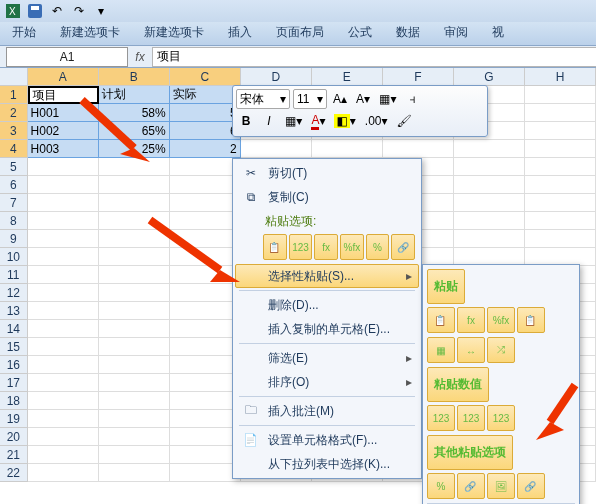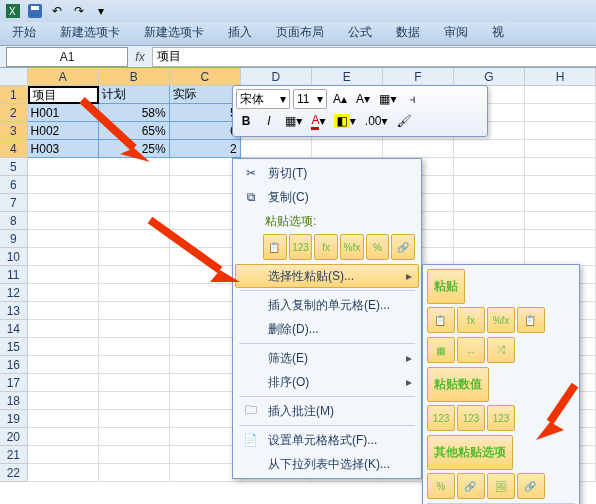--- a/index.html
+++ b/index.html
@@ -414,25 +414,25 @@
     <div class="pbtn">🔗</div>
   </div>
   <div class="mi hov">
       <span class="mi-ico"></span>
       <span>选择性粘贴(S)...</span>
       <span class="mi-arrow">▸</span>
     </div>
   <div class="mi-sep"></div>
   <div class="mi">
       <span class="mi-ico"></span>
+      <span>删除(D)...</span>
+    </div>
+  <div class="mi">
+      <span class="mi-ico"></span>
       <span>插入复制的单元格(E)...</span>
-    </div>
-  <div class="mi">
-      <span class="mi-ico"></span>
-      <span>删除(D)...</span>
     </div>
   <div class="mi-sep"></div>
   <div class="mi">
       <span class="mi-ico"></span>
       <span>筛选(E)</span>
       <span class="mi-arrow">▸</span>
     </div>
   <div class="mi">
       <span class="mi-ico"></span>
       <span>排序(O)</span>

